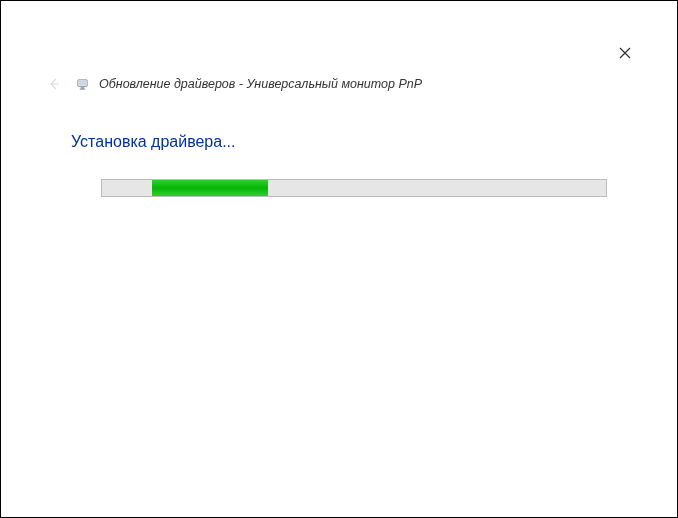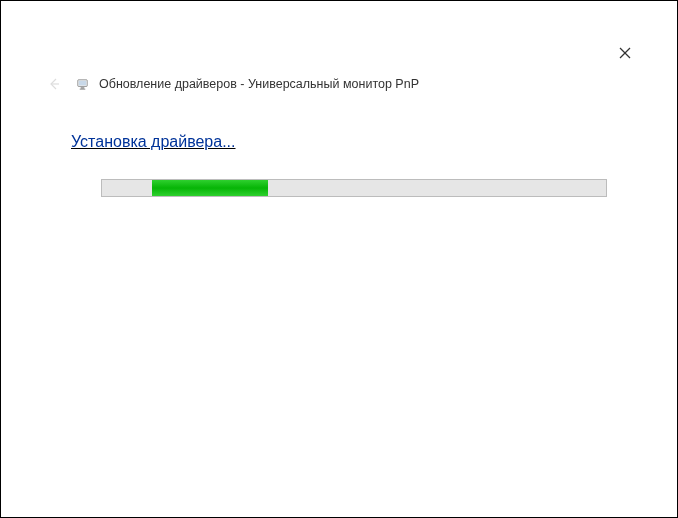--- a/index.html
+++ b/index.html
@@ -43,20 +43,21 @@
     .close-btn svg {
       width: 12px;
       height: 12px;
     }
     .header {
       display: flex;
       align-items: center;
       gap: 8px;
       margin-top: 50px;
       margin-left: 20px;
+      font-style: italic;
     }
     .back-arrow {
       width: 18px;
       height: 18px;
       display: flex;
       align-items: center;
       justify-content: center;
       opacity: 0.4;
     }
     .back-arrow svg {
@@ -78,21 +79,20 @@
     }
     .header-title {
       font-size: 12.5px;
       color: #333;
       margin-left: 2px;
     }
     .content {
       margin-top: 40px;
       margin-left: 46px;
       margin-right: 46px;
-      text-decoration: underline;
     }
     .status-text {
       color: #003399;
       font-size: 16px;
       font-weight: 400;
       margin-bottom: 28px;
     }
     .progress-bar {
       margin-left: 30px;
       height: 18px;

